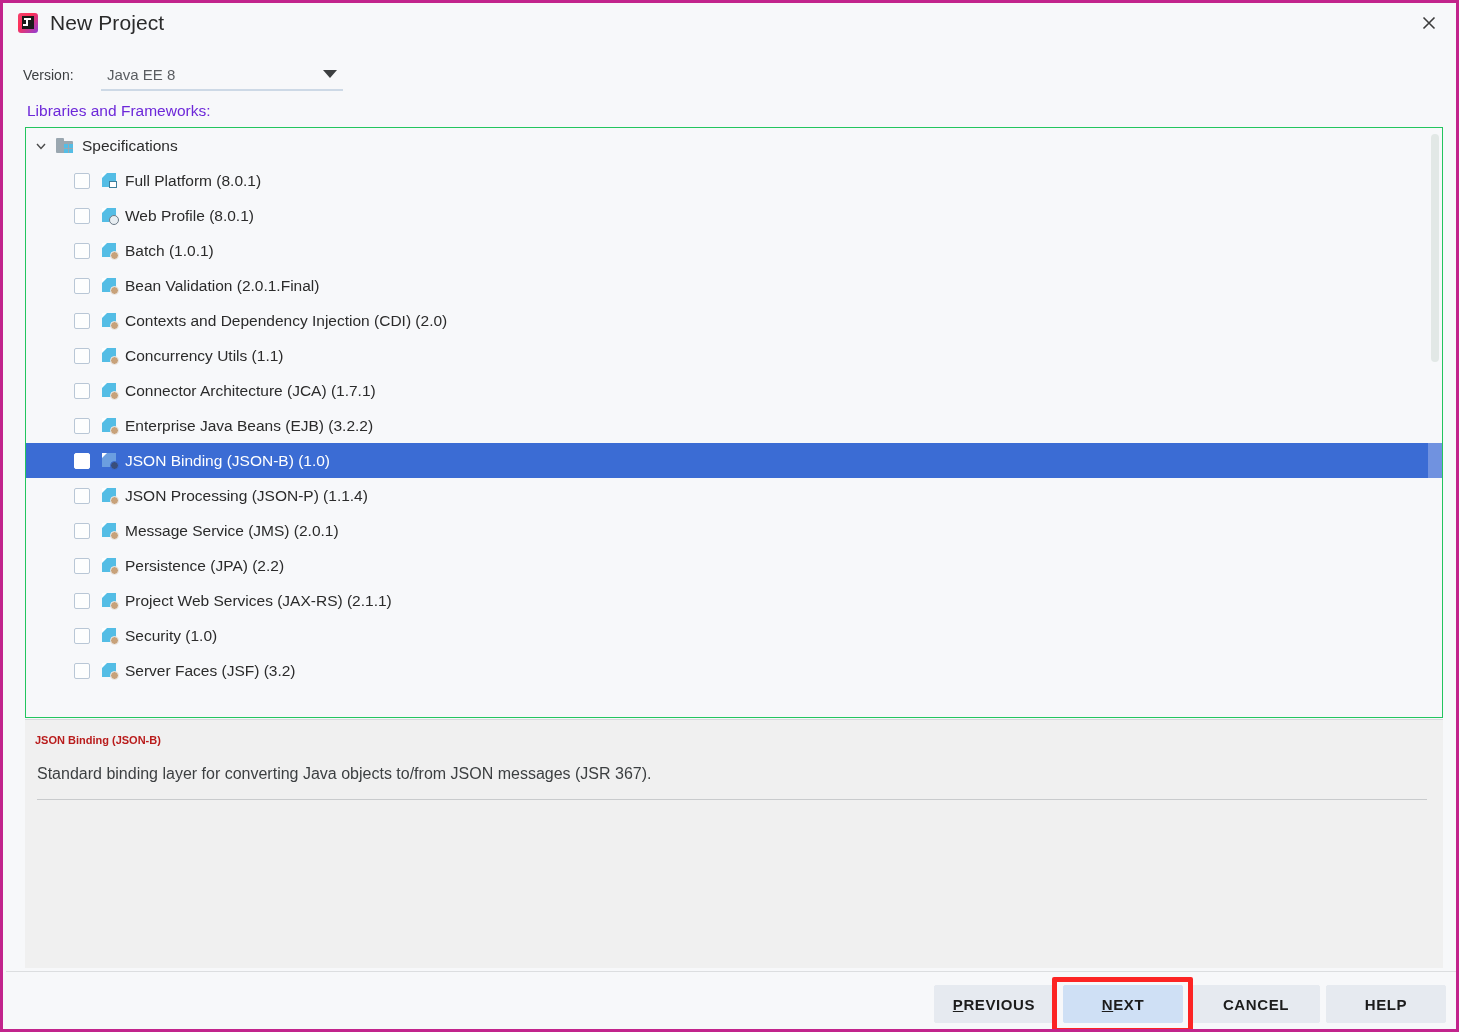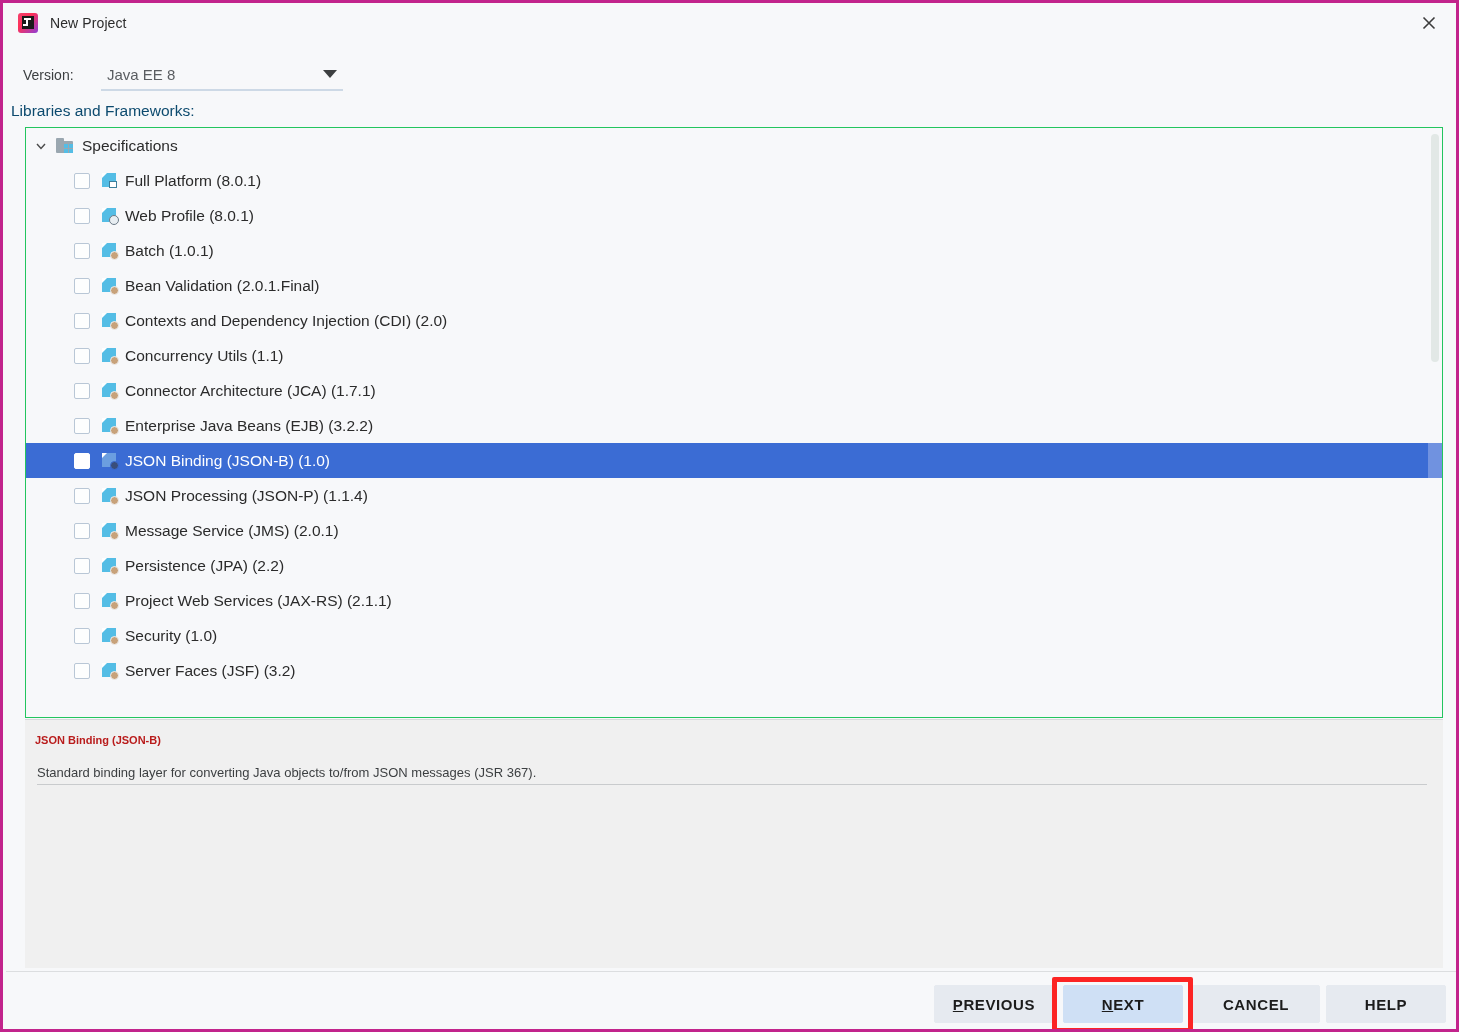--- a/index.html
+++ b/index.html
@@ -64,21 +64,21 @@
   }
   .ij-logo .foot {
     position: absolute;
     left: 5px; top: 11px;
     width: 5px; height: 2px;
     background: #ffffff;
     z-index: 2;
   }
   .title-text {
     margin-left: 12px;
-    font-size: 14px;
+    font-size: 21px;
     color: #2b2b2b;
     letter-spacing: .1px;
   }
   .close-btn {
     position: absolute;
     right: 8px; top: 2px;
     width: 44px; height: 30px;
     display: flex; align-items: center; justify-content: center;
     color: #3c3c3c;
   }
@@ -115,23 +115,23 @@
     right: 6px; top: 11px;
     width: 0; height: 0;
     border-left: 7px solid transparent;
     border-right: 7px solid transparent;
     border-top: 8px solid #3c3f41;
   }
 
   
   .section-label {
     position: absolute;
-    left: 8px; top: 99px;
+    left: 24px; top: 99px;
     font-size: 15.5px;
-    color: #0c4a6e;
+    color: #6d28d9;
   }
 
   
   .tree-panel {
     position: absolute;
     left: 22px; top: 124px;
     width: 1418px;
     height: 591px;
     background: #f7f8fa;
     border: 1px solid #22c55e;
@@ -303,23 +303,23 @@
     position: absolute;
     left: 10px; top: 14px;
     font-size: 11px;
     font-weight: bold;
     color: #b91c1c;
   }
   .desc-body {
     position: absolute;
     left: 12px; top: 45px;
     width: 1390px;
-    font-size: 13px;
+    font-size: 16px;
     color: #3c3f41;
-    padding-bottom: 4px;
+    padding-bottom: 16px;
     border-bottom: 1px solid #c9cbcd;
     box-sizing: border-box;
   }
 
   
   .footer {
     position: absolute;
     left: 3px; top: 968px;
     width: 1453px;
     height: 61px;

